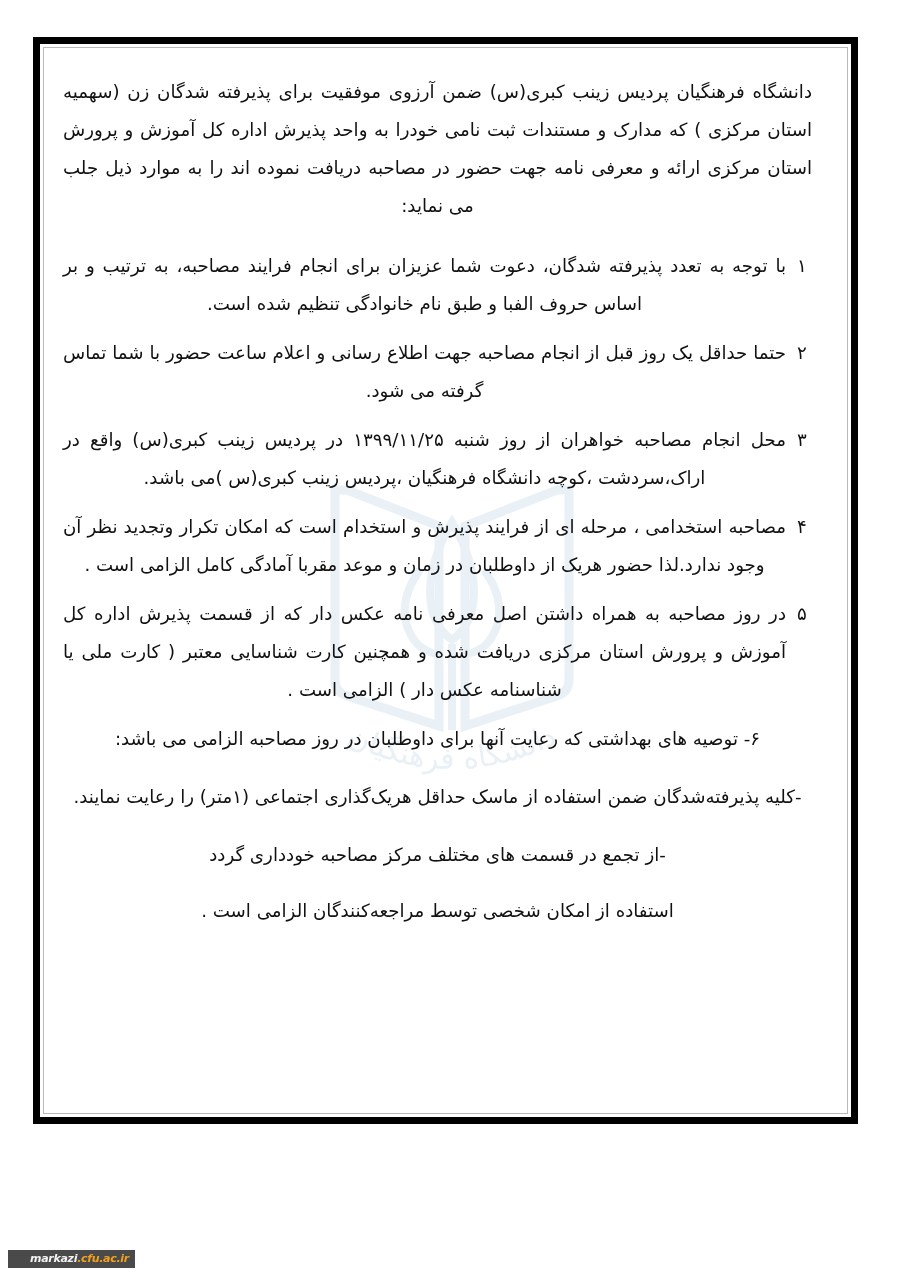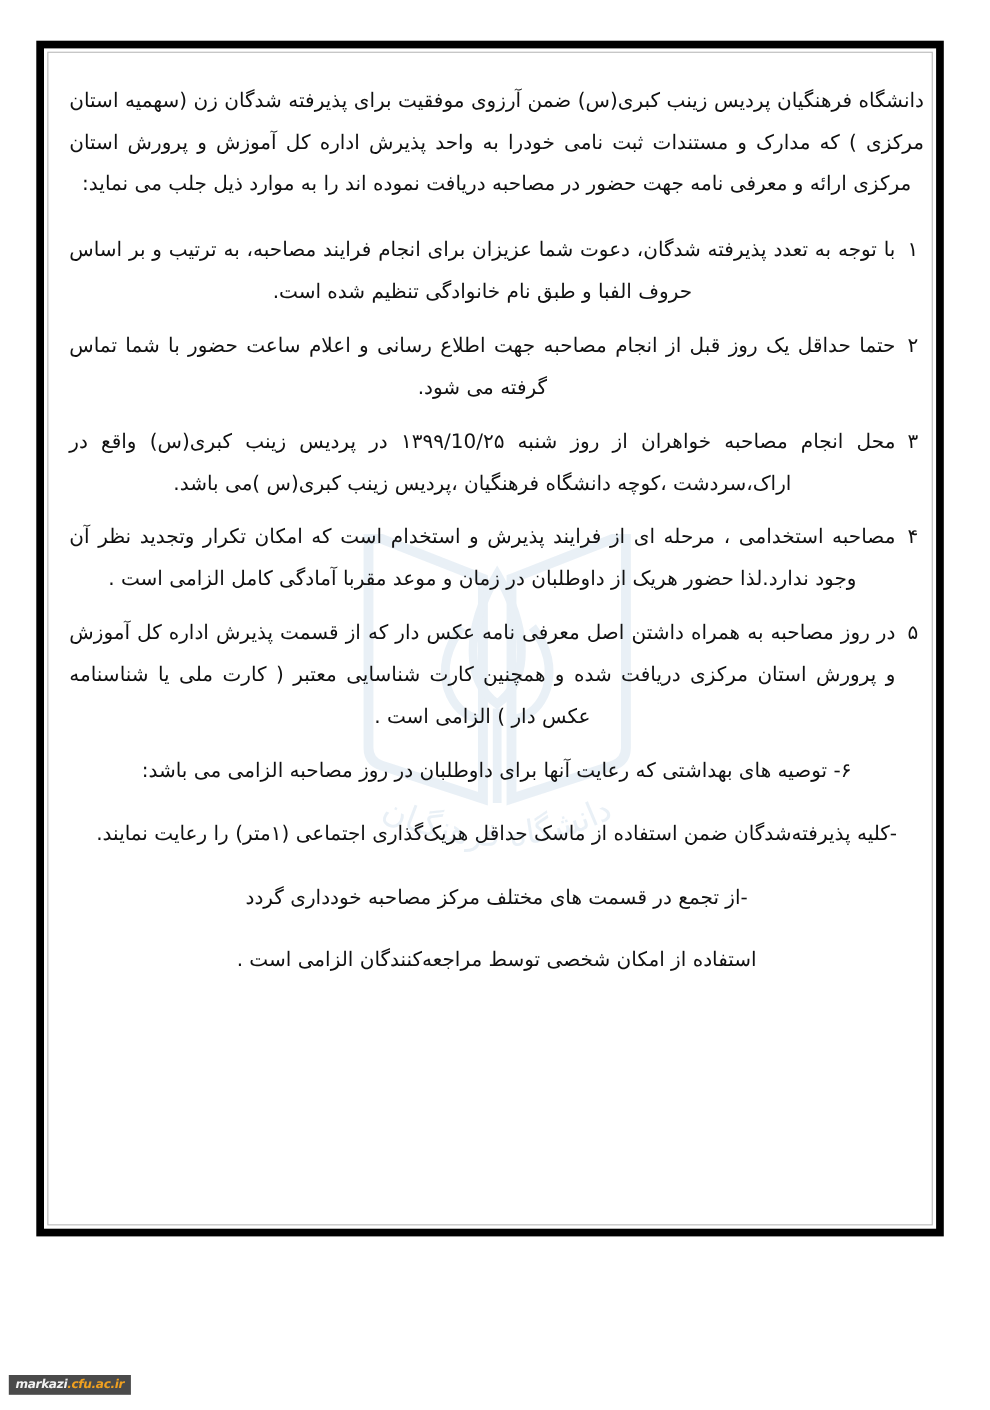--- a/index.html
+++ b/index.html
@@ -50,21 +50,21 @@
   }
 
   
   #doc-body {
     position: absolute;
     left: 33px;
     top: 37px;
     width: 825px;
     height: 1200px;
     box-sizing: border-box;
-    padding: 36px 18px 20px 30px;
+    padding: 36px 46px 20px 30px;
     z-index: 2;
     direction: rtl;
     text-align: justify;
     color: #111111;
   }
 
   .para {
     font-size: 18.2px;
     line-height: 38px;
     text-align: justify;
@@ -118,21 +118,21 @@
   }
   .bullet.b2 { margin-bottom: 18px; text-align: center; text-align-last: center; }
   .bullet.b3 { text-align: center; text-align-last: center; }
 
   
   #site-badge {
     position: absolute;
     left: 8px;
     top: 1250px;
     background: #4a4a4a;
-    padding: 2px 6px 3px 6px;
+    padding: 2px 6px 3px 22px;
     font-family: "DejaVu Sans", "Liberation Sans", sans-serif;
     font-size: 11px;
     font-weight: bold;
     font-style: italic;
     letter-spacing: -0.3px;
     line-height: 13px;
     white-space: nowrap;
     z-index: 5;
     direction: ltr;
   }
@@ -180,21 +180,21 @@
       <li>
         <span class="num">۱</span>
         <span>با توجه به تعدد پذیرفته شدگان، دعوت شما عزیزان برای انجام فرایند مصاحبه، به ترتیب و بر اساس حروف الفبا و طبق نام خانوادگی تنظیم شده است.</span>
       </li>
       <li>
         <span class="num">۲</span>
         <span>حتما حداقل یک روز قبل از انجام مصاحبه جهت اطلاع رسانی و اعلام ساعت حضور با شما تماس گرفته می شود.</span>
       </li>
       <li>
         <span class="num">۳</span>
-        <span>محل انجام مصاحبه خواهران از روز شنبه ۱۳۹۹/10/۲۵ در پردیس زینب کبری(س) واقع در اراک،سردشت ،کوچه دانشگاه فرهنگیان ،پردیس زینب کبری(س )می باشد.</span>
+        <span>محل انجام مصاحبه خواهران از روز شنبه ۱۳۹۹/۱۱/۲۵ در پردیس زینب کبری(س) واقع در اراک،سردشت ،کوچه دانشگاه فرهنگیان ،پردیس زینب کبری(س )می باشد.</span>
       </li>
       <li>
         <span class="num">۴</span>
         <span>مصاحبه استخدامی ، مرحله ای از فرایند پذیرش و استخدام است که امکان تکرار وتجدید نظر آن وجود ندارد.لذا حضور هریک از داوطلبان در زمان و موعد مقربا آمادگی کامل الزامی است .</span>
       </li>
       <li>
         <span class="num">۵</span>
         <span>در روز مصاحبه به همراه داشتن اصل معرفی نامه عکس دار که از قسمت پذیرش اداره کل آموزش و پرورش استان مرکزی دریافت شده و همچنین کارت شناسایی معتبر ( کارت ملی یا شناسنامه عکس دار ) الزامی است .</span>
       </li>
     </ol>

